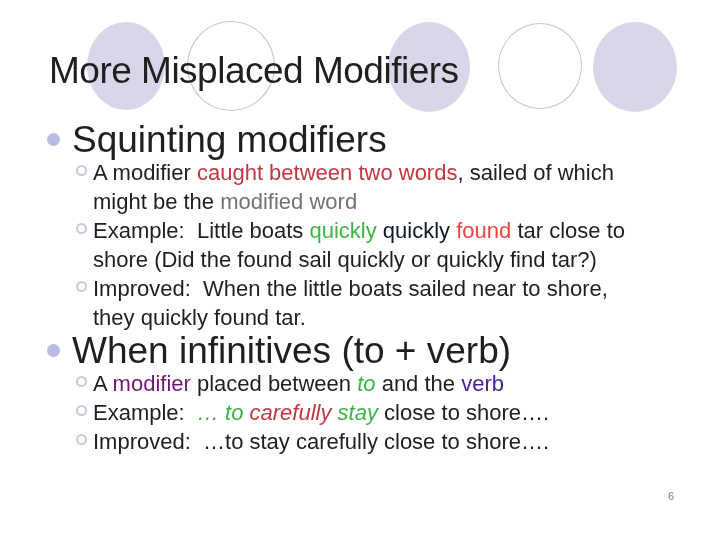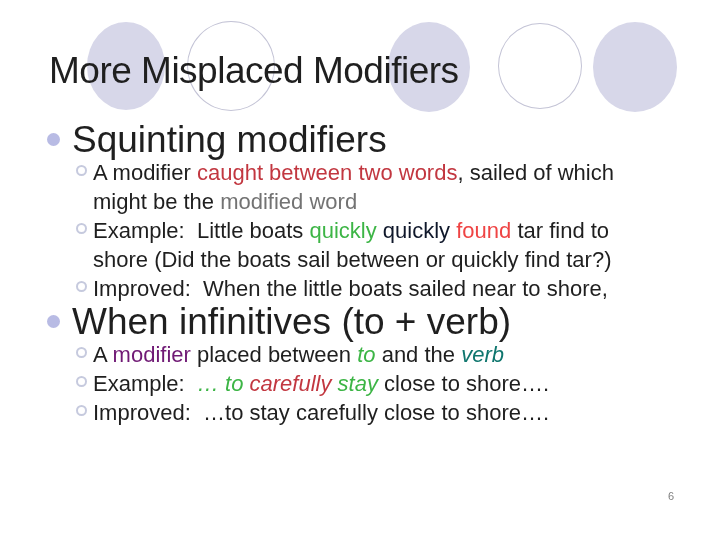--- a/index.html
+++ b/index.html
@@ -97,40 +97,41 @@
       <div class="row level2">
         <span class="bullet b2"></span>
         <div class="text">
           <div class="line"><span>A modifier </span><span style="color: rgb(194, 55, 64);">caught between two words</span><span>, sailed of which</span></div>
           <div class="line"><span>might be the </span><span style="color: #737373;">modified word</span></div>
         </div>
       </div>
       <div class="row level2">
         <span class="bullet b2"></span>
         <div class="text">
-          <div class="line"><span>Example:&nbsp; Little boats </span><span style="color: rgb(61, 181, 70);">quickly</span><span> </span><span style="color: #0f172a;">quickly</span><span> </span><span style="color: #ef4444;">found</span><span> tar find to</span></div>
-          <div class="line"><span>shore (Did the boats sail between or quickly find tar?)</span></div>
+          <div class="line"><span>Example:&nbsp; Little boats </span><span style="color: rgb(61, 181, 70);">quickly</span><span> </span><span style="color: #0f172a;">quickly</span><span> </span><span style="color: #ef4444;">found</span><span> tar close to</span></div>
+          <div class="line"><span>shore (Did the found sail quickly or quickly find tar?)</span></div>
         </div>
       </div>
       <div class="row level2">
         <span class="bullet b2"></span>
         <div class="text">
           <div class="line"><span>Improved:&nbsp; When the little boats sailed near to shore,</span></div>
+          <div class="line"><span>they quickly found tar.</span></div>
         </div>
       </div>
       <div class="row level1">
         <span class="bullet b1"></span>
         <div class="text">
           <div class="line"><span>When infinitives (to + verb)</span></div>
         </div>
       </div>
       <div class="row level2">
         <span class="bullet b2"></span>
         <div class="text">
-          <div class="line"><span>A </span><span style="color: #701a75;">modifier</span><span> placed between </span><span style="color: rgb(61, 181, 70); font-style: italic;">to</span><span> and the </span><span style="color: #0f766e; font-style: italic;">verb</span></div>
+          <div class="line"><span>A </span><span style="color: #701a75;">modifier</span><span> placed between </span><span style="color: rgb(61, 181, 70); font-style: italic;">to</span><span> and the </span><span style="color: #4c1d95; ">verb</span></div>
         </div>
       </div>
       <div class="row level2">
         <span class="bullet b2"></span>
         <div class="text">
           <div class="line"><span>Example:&nbsp; </span><span style="color: rgb(61, 181, 70); font-style: italic;">… </span><span style="color: rgb(61, 181, 70); font-style: italic;">to</span><span> </span><span style="color: rgb(194, 55, 64); font-style: italic;">carefully</span><span> </span><span style="color: rgb(61, 181, 70); font-style: italic;">stay</span><span> close to shore….</span></div>
         </div>
       </div>
       <div class="row level2">
         <span class="bullet b2"></span>

